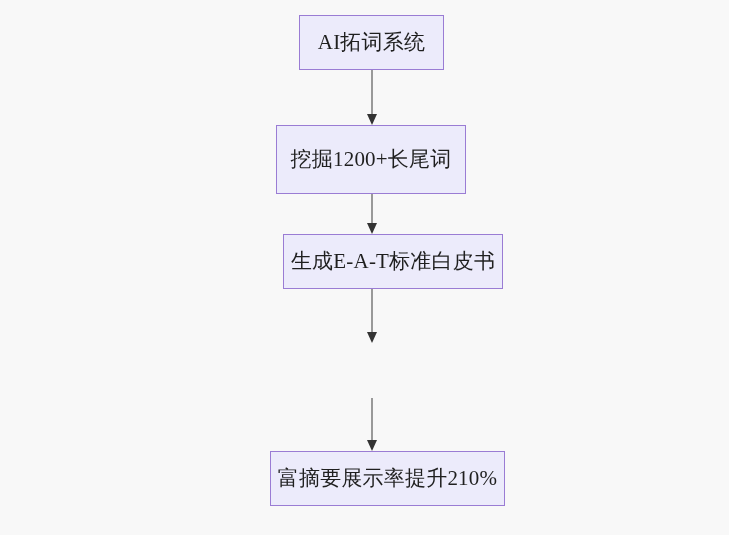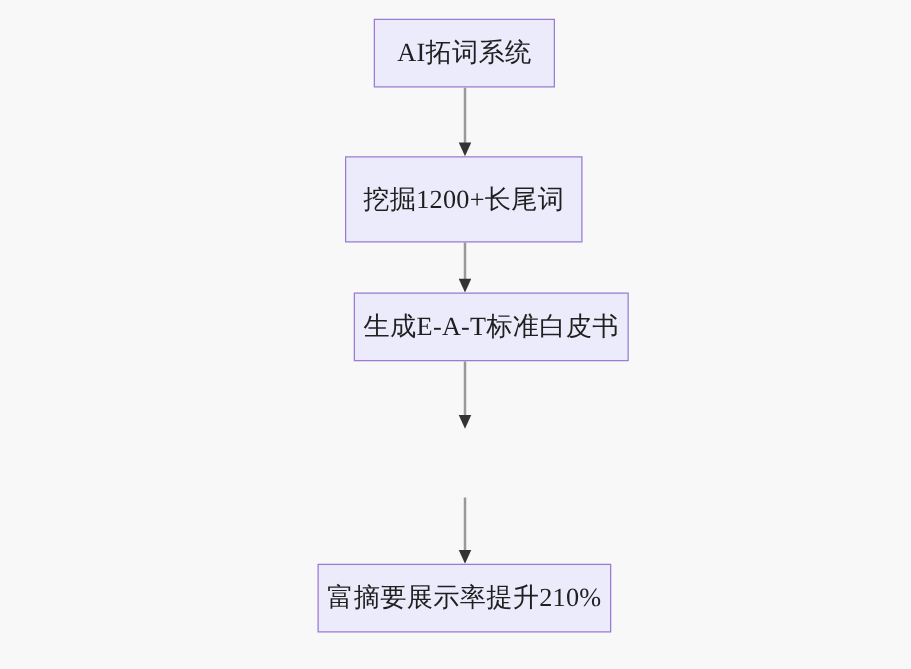--- a/index.html
+++ b/index.html
@@ -84,17 +84,17 @@
 
   <div class="node" style="left:276px; top:125px; width:190px; height:69px;">
     <span class="node-label">挖掘1200+长尾词</span>
   </div>
 
   <div class="node" style="left:261px; top:234px; width:220px; height:55px;margin-left:22px;">
     <span class="node-label">生成E-A-T标准白皮书</span>
   </div>
 
 
-  <div class="node" style="left:254px; top:451px; width:235px; height:55px;">
+  <div class="node" style="left:270px; top:451px; width:235px; height:55px;">
     <span class="node-label">富摘要展示率提升210%</span>
   </div>
 
 </div>
 
 </body></html>

